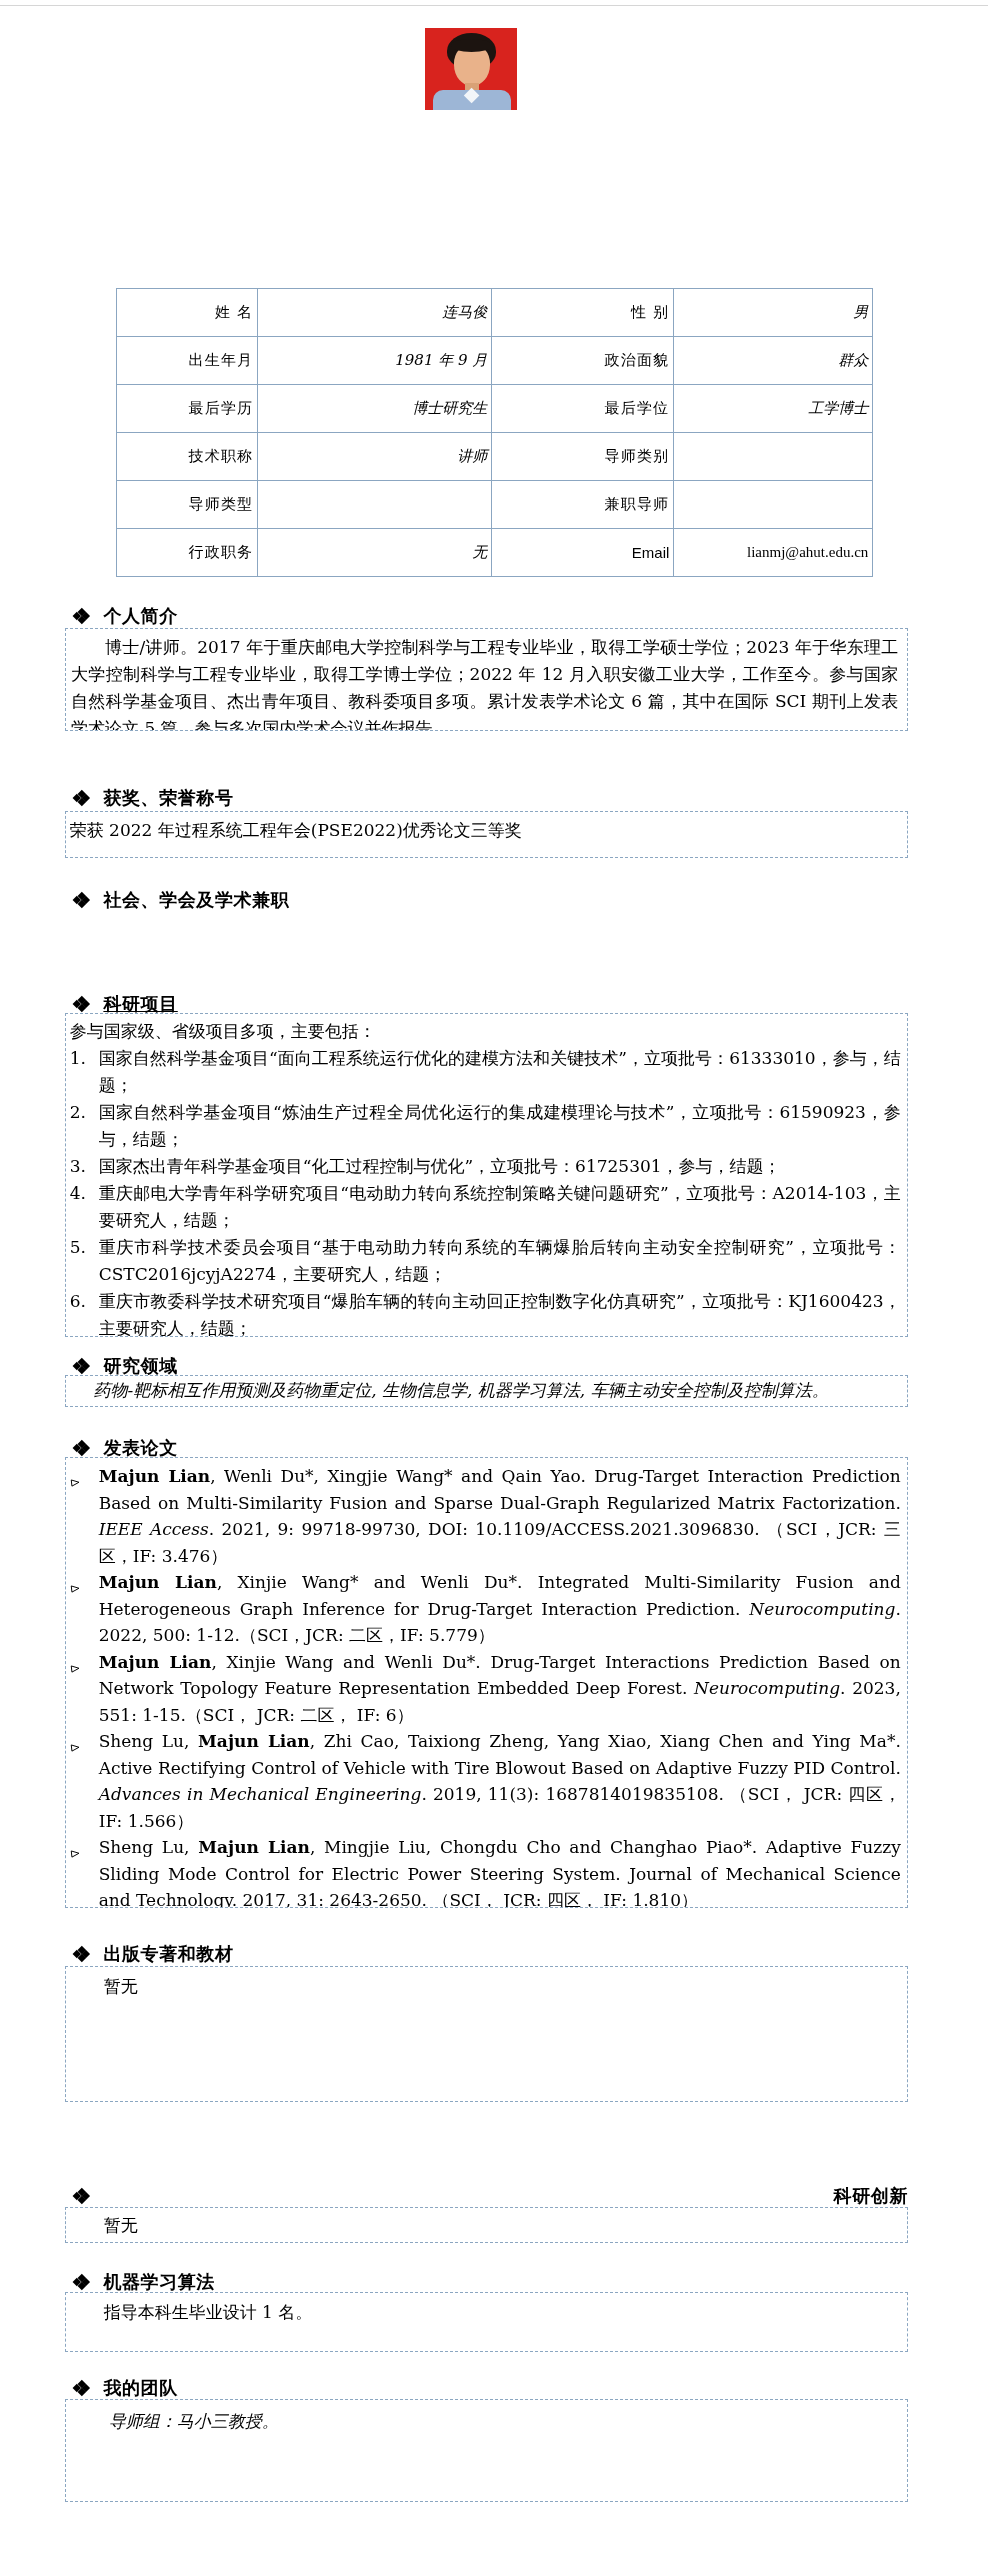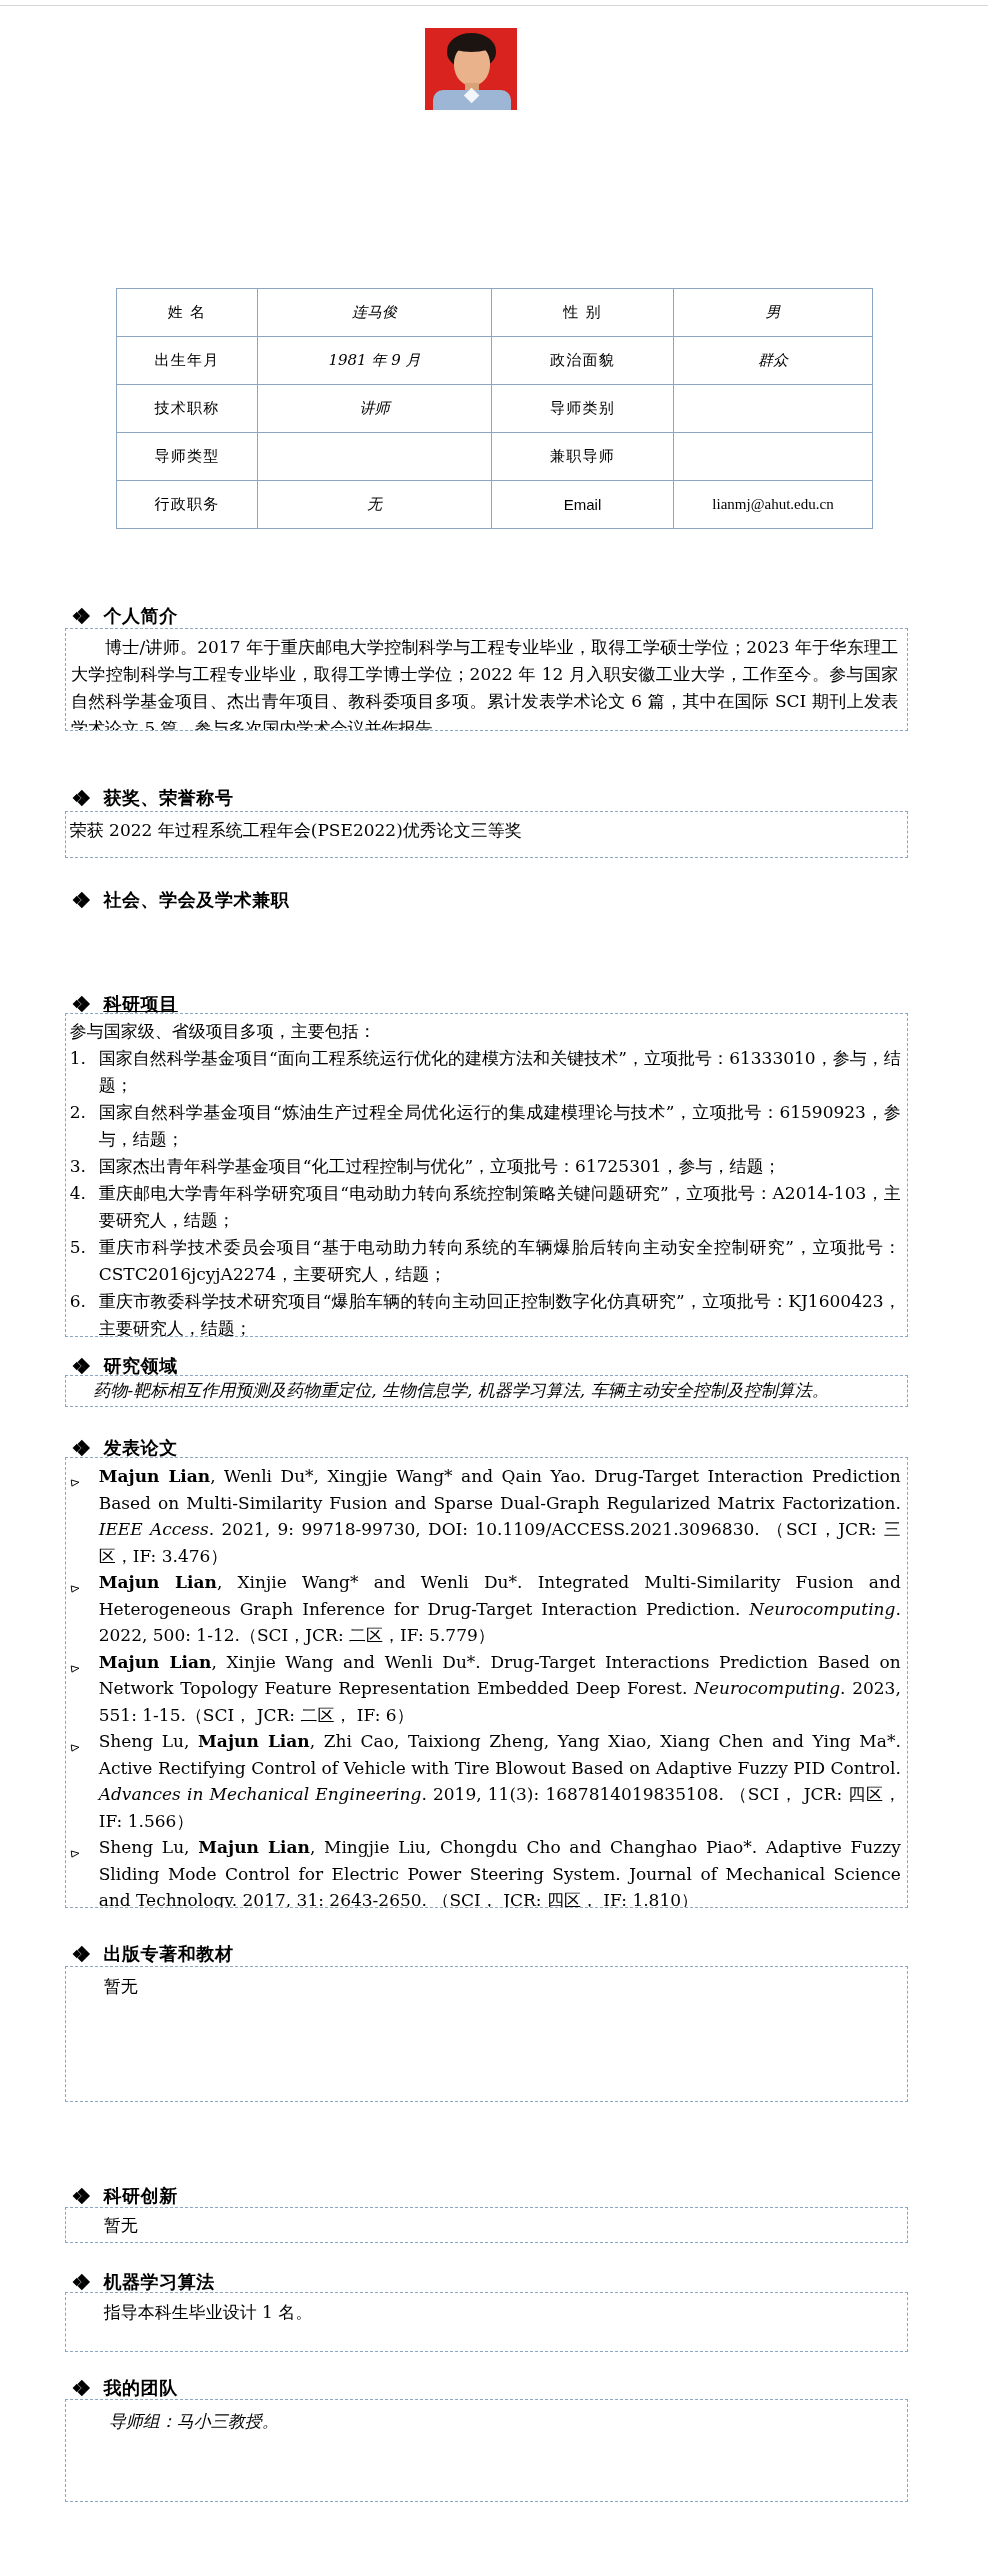--- a/index.html
+++ b/index.html
@@ -11,21 +11,21 @@
   .photo{position:absolute;left:425px;top:28px;width:92px;height:82px;background:#d8231e;overflow:hidden;}
   .photo .hair{position:absolute;left:22.4px;top:5px;width:49px;height:36px;background:#1c1410;border-radius:50% 50% 46% 46%;}
   .photo .face{position:absolute;left:29px;top:16px;width:36px;height:42px;background:#e9b28a;border-radius:46% 46% 50% 50%;}
   .photo .fringe{position:absolute;left:26px;top:11.2px;width:41px;height:12.5px;background:#1c1410;border-radius:50%;}
   .photo .neck{position:absolute;left:40px;top:55px;width:13.7px;height:10px;background:#d9a176;}
   .photo .shirt{position:absolute;left:7.5px;top:62px;width:78px;height:21px;background:#9db6d6;border-radius:10px 10px 0 0;}
   .photo .collar{position:absolute;left:41px;top:62px;width:11.2px;height:11.2px;background:#f2f5f9;transform:rotate(45deg);}
 
   
   table.info{position:absolute;left:116px;top:288px;width:755px;border-collapse:collapse;table-layout:fixed;}
-  table.info td{border:1.2px solid #8ba6c1;height:47px;text-align:center;vertical-align:middle;
+  table.info td{border:1.2px solid #8ba6c1;height:47px;text-align:right;vertical-align:middle;
                 font-size:15px;padding:0 3.7px;overflow:hidden;}
   td.lbl{font-family:"DejaVu Serif","Liberation Serif",serif;letter-spacing:1.2px;}
   td.val{font-style:italic;font-size:15.6px;}
   td.latin{font-family:"Liberation Sans","DejaVu Sans",sans-serif;letter-spacing:0;}
   td.plain{font-style:normal;font-family:"Liberation Serif","DejaVu Serif",serif;}
   col.c1{width:141px;}col.c2{width:234px;}col.c3{width:182px;}col.c4{width:199px;}
 
   
   .sec-h{position:absolute;left:65px;width:843px;height:22.4px;display:flex;align-items:center;gap:13.7px;padding-left:8.7px;box-sizing:border-box;}
   .sec-h .title{font-family:"DejaVu Sans","Liberation Sans",sans-serif;font-weight:bold;font-size:18px;letter-spacing:0.6px;}
@@ -50,21 +50,21 @@
   .b-books   {top:1966px;height:136px;padding:6.2px 6.2px 0 3.7px;}
   .b-books p {text-indent:2em;}
   .b-innov   {top:2207px;height:36px;padding:3.7px 6.2px 0 3.7px;}
   .b-innov p {text-indent:2em;}
   .b-students{top:2292px;height:60px;padding:6.2px 6.2px 0 3.7px;}
   .b-students p{text-indent:2em;}
   .b-team    {top:2399px;height:103px;padding:7.5px 6.2px 0 3.7px;}
   .b-team p  {text-indent:2.3em;font-style:italic;}
 
   .h-intro{top:605px;} .h-awards{top:787px;} .h-member{top:889px;} .h-projects{top:993px;text-decoration:underline;}
-  .h-fields{top:1355px;} .h-papers{top:1437px;} .h-books{top:1943px;text-align:right;} .h-innov{top:2185px;}
+  .h-fields{top:1355px;} .h-papers{top:1437px;} .h-books{top:1943px;text-align:right;} .h-innov{top:2185px;justify-content:space-between;}
   .h-students{top:2271px;} .h-team{top:2377px;}
 
   
   .proj-item{display:flex;font-size:17px;line-height:27px;text-align:justify;}
   .proj-num{flex:0 0 29px;}
   .proj-text{flex:1;}
 
   
   .paper-item{display:flex;font-size:17px;line-height:26.5px;text-align:justify;}
   .paper-marker{flex:0 0 29px;padding-top:5.6px;}
@@ -101,20 +101,26 @@
       <td class="lbl">性 别</td>
       <td class="val">男</td>
     </tr>
     <tr>
       <td class="lbl">出生年月</td>
       <td class="val">1981 年 9 月</td>
       <td class="lbl">政治面貌</td>
       <td class="val">群众</td>
     </tr>
     <tr>
+      <td class="lbl">最后学历</td>
+      <td class="val">博士研究生</td>
+      <td class="lbl">最后学位</td>
+      <td class="val">工学博士</td>
+    </tr>
+    <tr>
       <td class="lbl">技术职称</td>
       <td class="val">讲师</td>
       <td class="lbl">导师类别</td>
       <td class="val"></td>
     </tr>
     <tr>
       <td class="lbl">导师类型</td>
       <td class="val"></td>
       <td class="lbl">兼职导师</td>
       <td class="val"></td>

